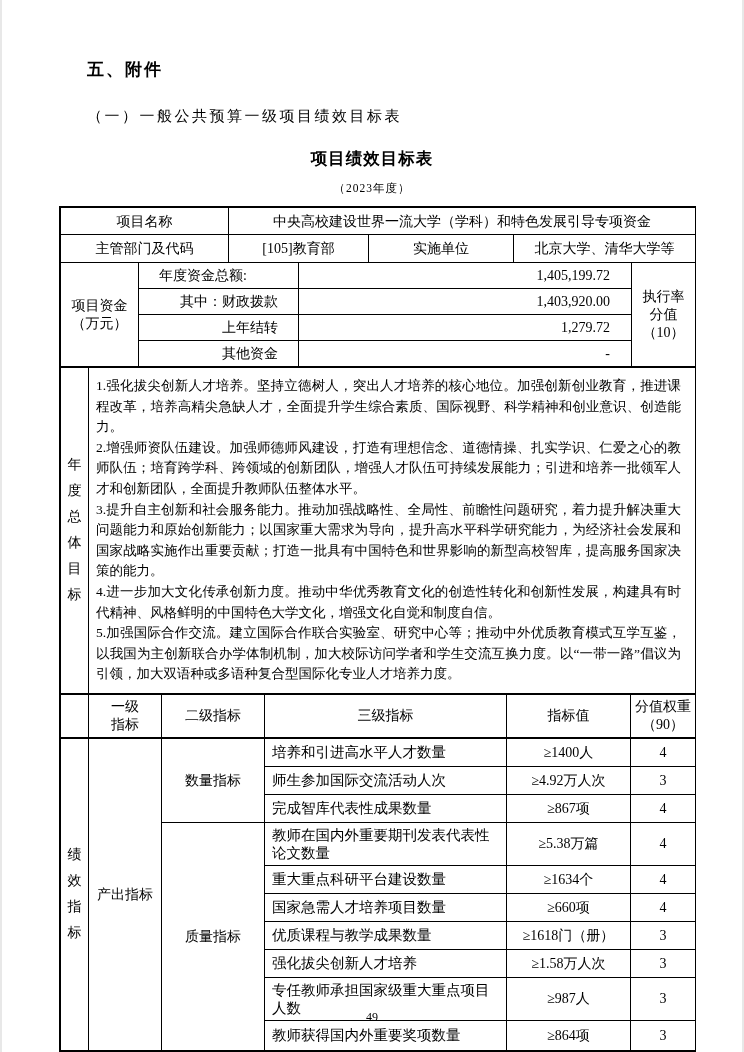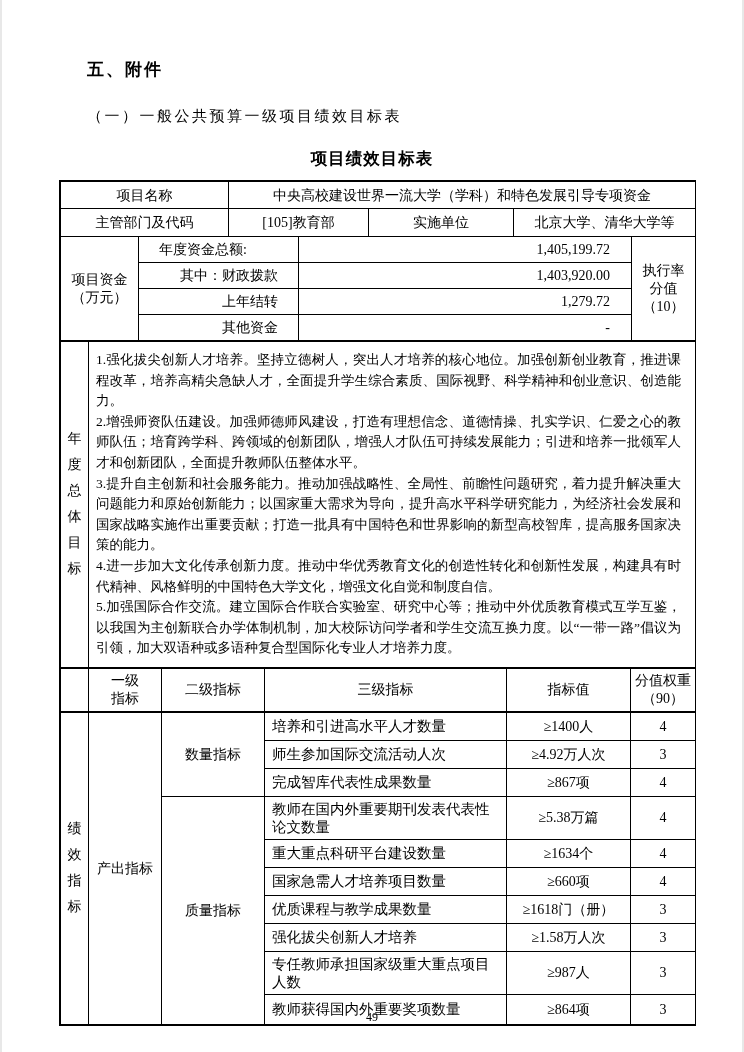--- a/index.html
+++ b/index.html
@@ -107,20 +107,21 @@
   }
 </style>
 </head>
 <body>
 
 <div class="page">
 
   <h1 class="sec-heading">五、附件</h1>
   <h2 class="sub-heading">（一）一般公共预算一级项目绩效目标表</h2>
   <div class="table-title">项目绩效目标表</div>
+  <div class="table-subtitle">（2023年度）</div>
 
   <div class="outer">
 
     <table class="t-info">
       <colgroup>
           <col style="width:168px">
           <col style="width:140px">
           <col style="width:145px">
           <col style="width:182px">
         </colgroup>

